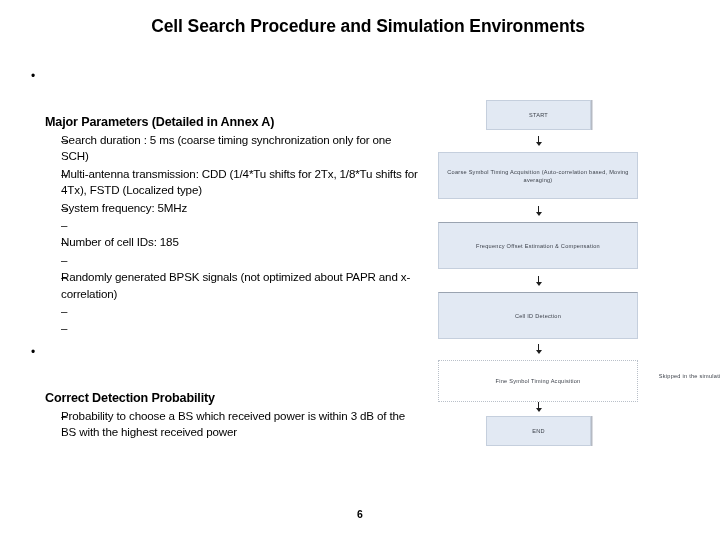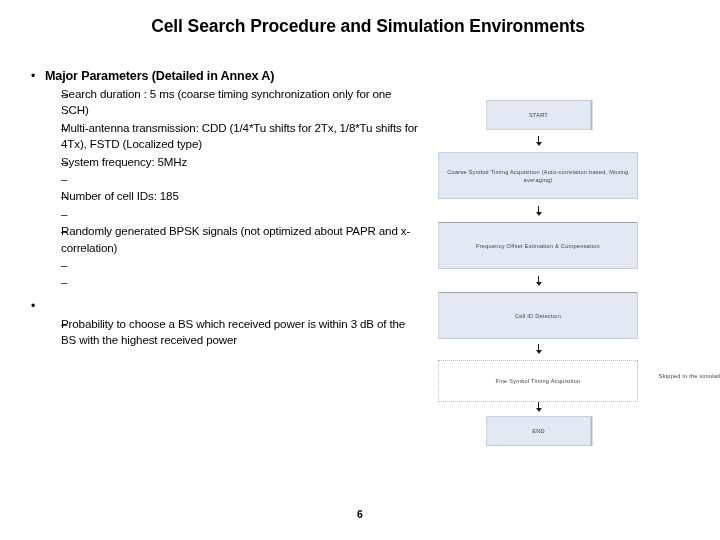--- a/index.html
+++ b/index.html
@@ -51,20 +51,21 @@
     text-align: left;
     padding-left: 7px;
     box-sizing: border-box;
     color: #000;
   }
   .l1-text {
     font-size: 12.6px;
     line-height: 16px;
     font-weight: bold;
     letter-spacing: -0.15px;
+    margin-top: 46px;
   }
 
   .l2-list {
     margin: 0;
     padding: 0;
   }
   .l2-item {
     display: flex;
     align-items: flex-start;
     margin-bottom: 1px;
@@ -278,20 +279,21 @@
       <div class="l2-item">
         <span class="l2-dash">–</span>
       </div>
 
     </div>
   </div>
 
   <div class="gap-before">
     <div class="l1-item">
       <span class="l1-bullet">•</span>
+      <span class="l1-text">Correct Detection Probability</span>
     </div>
     <div class="l2-list">
       <div class="l2-item">
         <span class="l2-dash">–</span>
         <span class="l2-text">Probability to choose a BS which received power is within 3 dB of the BS with the highest received power</span>
       </div>
     </div>
   </div>
 
 </div>

